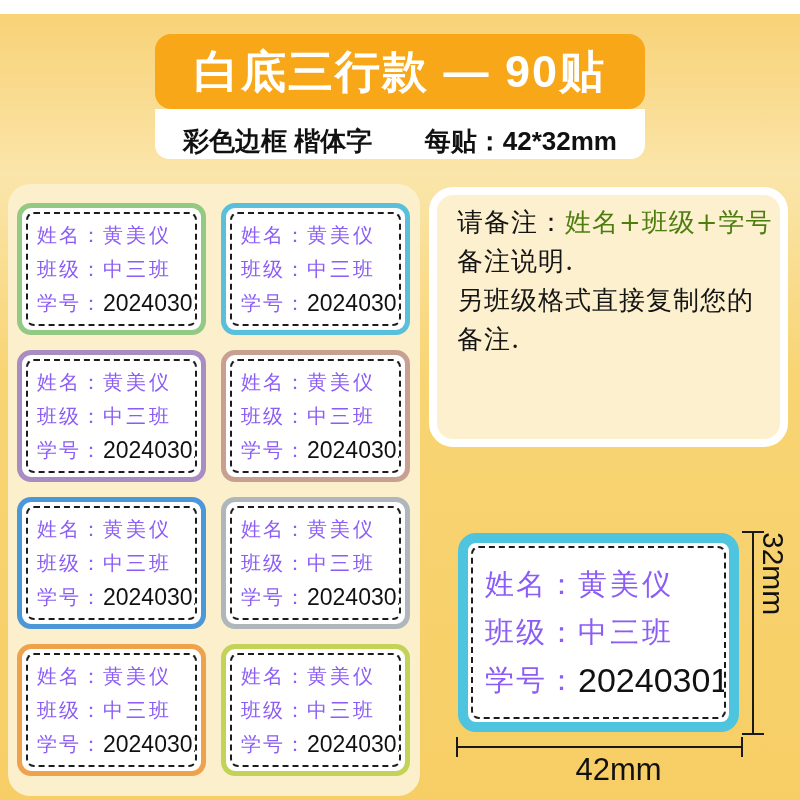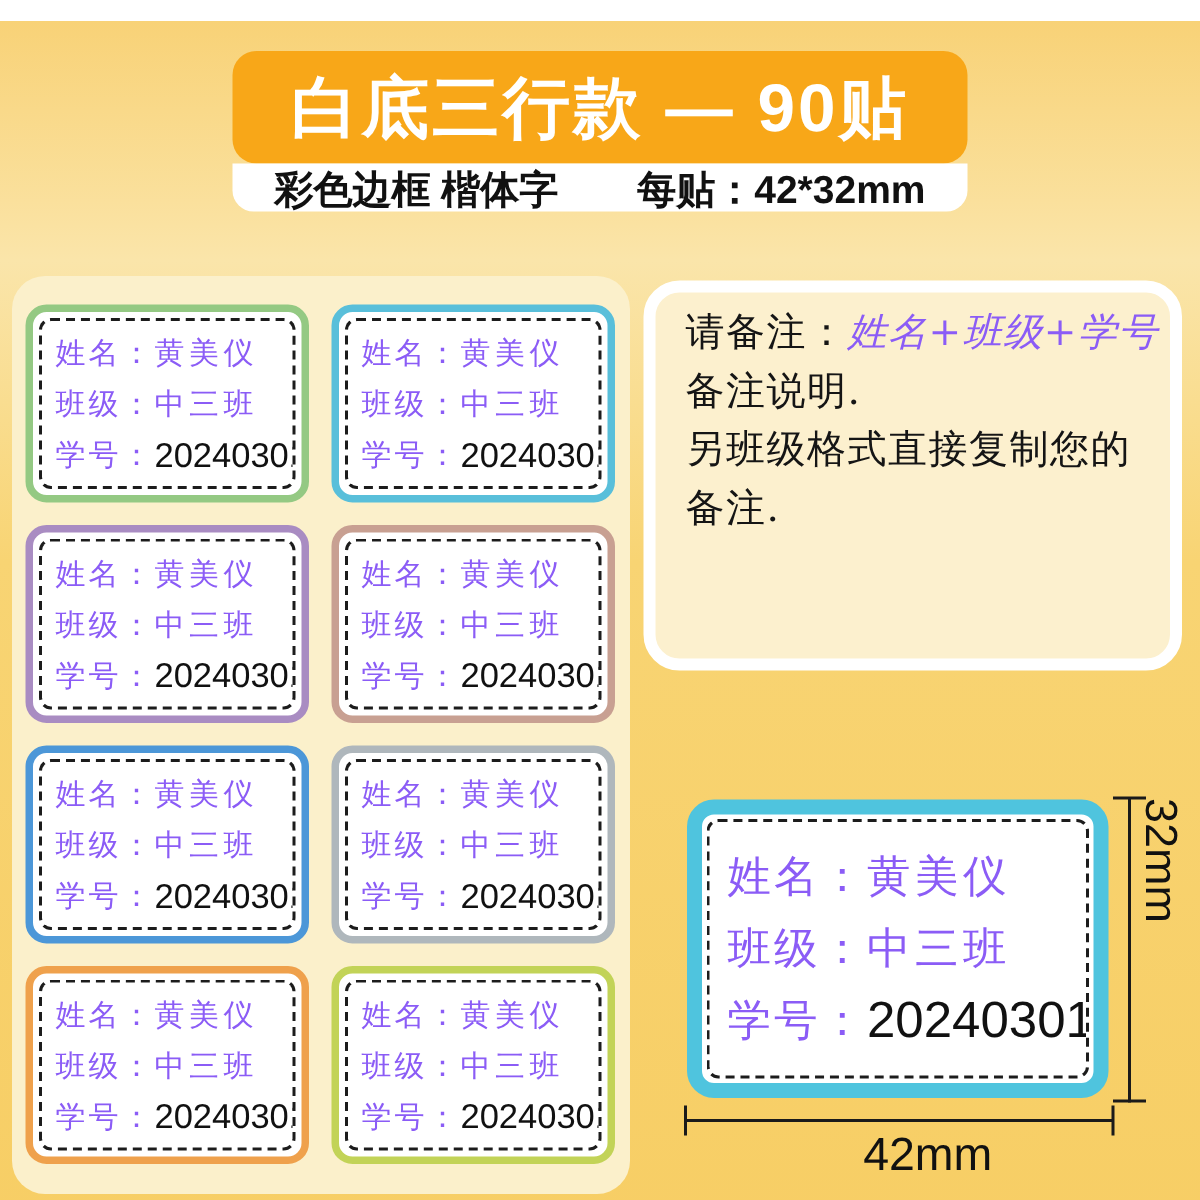--- a/index.html
+++ b/index.html
@@ -9,22 +9,22 @@
     font-family:"DejaVu Serif",serif;
     margin-top:14px;
   }
   
   .header-card{position:absolute;left:155px;top:20px;width:490px;}
   .banner{
     height:75px;border-radius:16px;display:flex;align-items:center;justify-content:center;
     color:#FFFFFF;font-family:"Liberation Sans",sans-serif;font-weight:bold;font-size:45px;letter-spacing:2px;
   }
   .substrip{
-    height:32px;background:#FFFFFF;border-radius:0 0 14px 14px;margin-top:0;
-    display:flex;align-items:flex-start;justify-content:space-between;padding:0 28px;
+    height:50px;background:#FFFFFF;border-radius:0 0 14px 14px;margin-top:0;
+    display:flex;align-items:flex-end;justify-content:space-between;padding:0 28px;
     font-family:"Liberation Sans",sans-serif;font-weight:600;font-size:26px;color:#111111;
   }
   
   .labels-panel{position:absolute;left:8px;top:170px;width:412px;height:612px;border-radius:22px;}
   .labels-grid{
     position:absolute;left:9px;top:19px;right:10px;
     display:grid;grid-template-columns:1fr 1fr;column-gap:15px;row-gap:15px;
   }
   .sticker{height:132px;background:#FFFFFF;border:5px solid #999;border-radius:14px;position:relative;box-sizing:border-box;}
   .sticker-inner{
@@ -215,21 +215,21 @@
               <span class="cjk lab">学号：</span>
               <span class="num">20240301</span>
             </div>
           </div>
         </div>
       </div>
   </div>
 
   <div class="note-box" id="note-box" style="background: rgb(252, 240, 206);">
     <div class="note-line cjk">
-      <span>请备注：</span><span id="note-highlight" style="color: #8b5cf6; font-style: italic;">姓名+班级+学号</span>
+      <span>请备注：</span><span id="note-highlight" style="color: #4d7c0f;">姓名+班级+学号</span>
     </div>
     <div id="note-lines">
         <div class="note-line cjk">备注说明.</div>
         <div class="note-line cjk">另班级格式直接复制您的</div>
         <div class="note-line cjk">备注.</div>
       </div>
   </div>
 
   <div class="sample" id="sample-sticker" style="border-color: rgb(79, 196, 222);">
     <div class="sample-inner">

